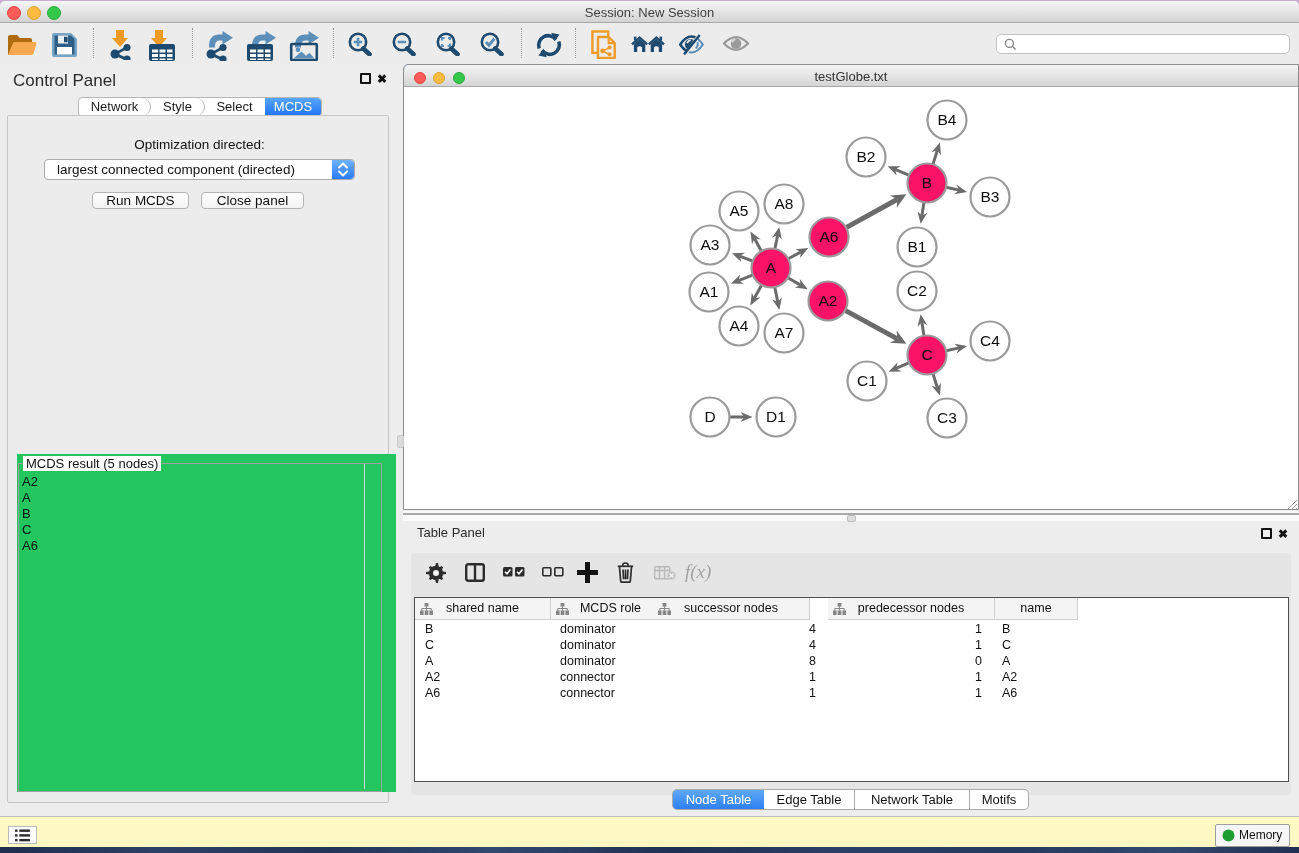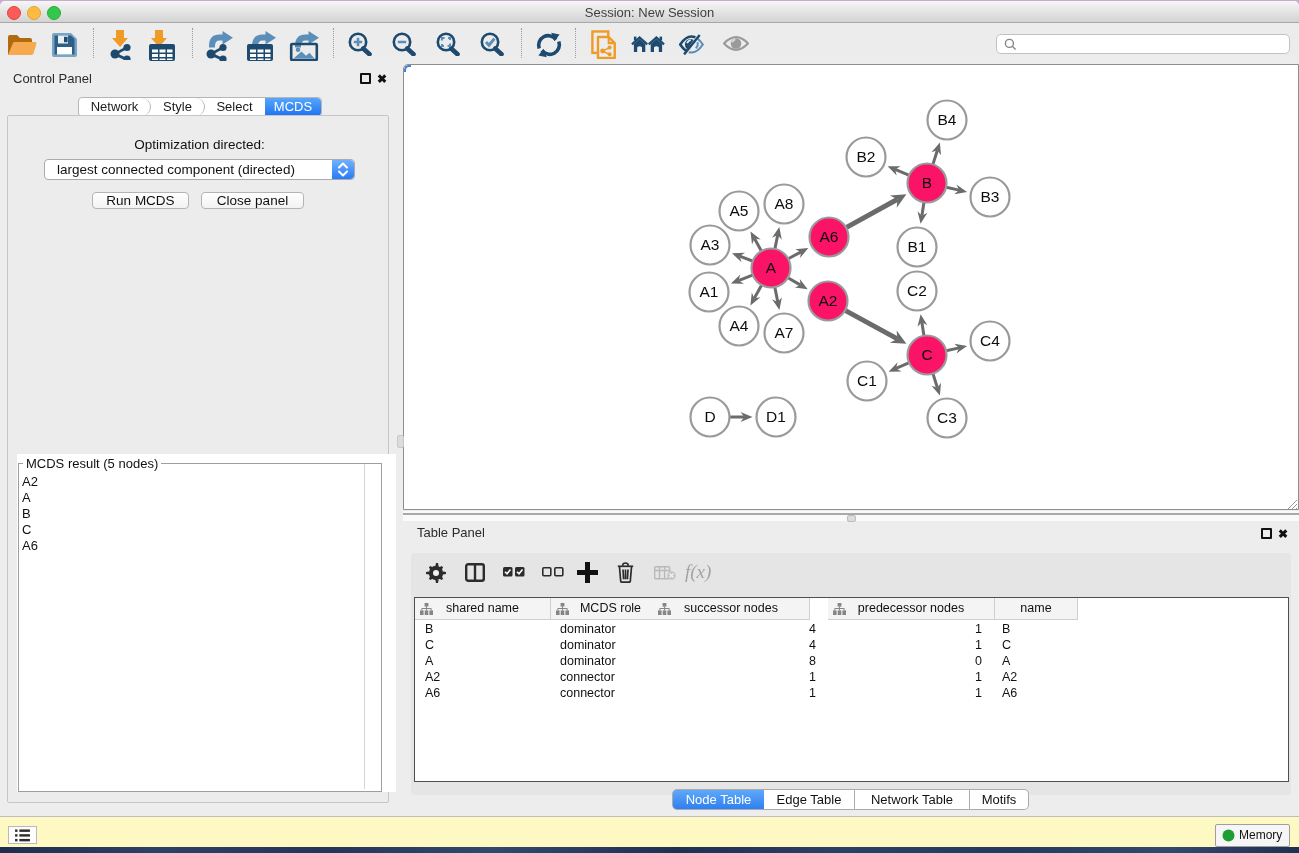--- a/index.html
+++ b/index.html
@@ -7,32 +7,32 @@
 .abs{position:absolute;}
 #wall{left:0;top:0;width:1299px;height:6px;background:#c9abd4;}
 #appwin{left:0;top:1px;width:1299px;height:846px;background:#ededed;border-radius:5px 5px 0 0;overflow:hidden;}
 #titlebar{left:0;top:0;width:1299px;height:21px;background:linear-gradient(#f6f6f6,#d3d3d3);border-bottom:1px solid #a8a8a8;border-radius:5px 5px 0 0;}
 #titlebar .tl{position:absolute;width:12px;height:12px;border-radius:50%;top:5px;}
 #title-text{position:absolute;top:4px;left:0;width:100%;text-align:center;font-size:13px;color:#404040;}
 #toolbar{left:0;top:22px;width:1299px;height:40px;background:#ececec;}
 .vsep{position:absolute;top:5px;height:30px;width:0;border-left:1px dotted #9a9a9a;}
 #searchbox{position:absolute;left:996px;top:11px;width:292px;height:18px;background:#fff;border:1px solid #c2c2c2;border-radius:5px;}
 
-#cp-title{left:13px;top:70px;font-size:13px;color:#2b2b2b;}
+#cp-title{left:13px;top:70px;font-size:17px;color:#2b2b2b;}
 .sqicon{width:7px;height:7px;border:2px solid #111;border-radius:1px;}
 .xicon{font-size:12px;color:#111;font-weight:bold;line-height:10px;}
 #cp-tabs{left:78px;top:96px;width:242px;height:18px;background:#fff;border:1px solid #b6b6b6;border-radius:4px;font-size:13px;}
 .seg{position:absolute;top:0;height:18px;line-height:18px;text-align:center;color:#1a1a1a;border-radius:9px;}
 #cp-box{left:7px;top:114px;width:380px;height:686px;background:#ececec;border:1px solid #c6c6c6;border-radius:2px;}
 #opt-label{left:12px;top:136px;width:375px;text-align:center;font-size:13.5px;color:#111;}
 #dropdown{left:44px;top:158px;width:309px;height:19px;background:#fff;border:1px solid #ababab;border-radius:4px;text-decoration:underline;}
 #dd-text{position:absolute;left:12px;top:2px;font-size:13.5px;color:#111;}
 #dd-btn{position:absolute;right:0;top:0;width:22px;height:19px;border-radius:0 4px 4px 0;background:linear-gradient(#6eb2fe,#2a7bf6);}
 .btn{background:linear-gradient(#ffffff,#f2f2f2);border:1px solid #b4b4b4;border-radius:4px;font-size:13.5px;color:#111;text-align:center;line-height:15px;height:15px;}
-#mcds-box{left:17px;top:453px;width:379px;height:338px;background:#ffffff;}
+#mcds-box{left:17px;top:453px;width:379px;height:338px;background:#22c55e;}
 #mcds-border{position:absolute;left:1px;top:9px;width:362px;height:327px;border:1px solid #9f9f9f;}
 #mcds-legend{position:absolute;left:6px;top:2px;background:#fff;padding:0 3px;font-size:13px;color:#111;}
 #mcds-scroll{position:absolute;left:347px;top:10px;width:0;height:325px;border-left:1px solid #d5d5d5;}
 #mcds-list{position:absolute;left:5px;top:20px;font-size:13px;color:#111;line-height:16px;}
 
 #netwin{left:403px;top:63px;width:896px;height:446px;border:1px solid #8e8e8e;border-left:1px solid #8e8e8e;background:#fff;border-radius:5px 0 0 0;box-sizing:border-box;}
 #net-titlebar{position:absolute;left:0;top:0;width:100%;height:21px;background:linear-gradient(#f5f5f5,#d4d4d4);border-bottom:1px solid #a8a8a8;border-radius:5px 0 0 0;}
 #net-titlebar .tl{position:absolute;width:10px;height:10px;border-radius:50%;top:7px;}
 #net-title-text{position:absolute;top:4px;left:0;width:100%;text-align:center;font-size:13px;color:#333;}
 
@@ -251,20 +251,26 @@
   <div class="abs btn" style="left:201px;top:191px;width:101px;">Close panel</div>
   <div class="abs" id="mcds-box">
     <div id="mcds-border"></div>
     <div id="mcds-legend">MCDS result (5 nodes)</div>
     <div id="mcds-scroll"></div>
     <div id="mcds-list">A2<br>A<br>B<br>C<br>A6</div>
   </div>
 
   <div class="abs" id="netwin">
     <div style="position:absolute;left:0;top:0;width:7px;height:7px;border-left:2px solid #4a7fd4;border-top:2px solid #4a7fd4;border-radius:5px 0 0 0;box-sizing:border-box;"></div>
+    <div id="net-titlebar">
+      <div class="tl" style="left:10px;background:#fc5b57;border:1px solid #e2443e;"></div>
+      <div class="tl" style="left:29px;background:#fdbc40;border:1px solid #dfa036;"></div>
+      <div class="tl" style="left:49px;background:#34c84a;border:1px solid #2aa93b;"></div>
+      <div id="net-title-text">testGlobe.txt</div>
+    </div>
   </div>
   <svg class="abs" style="left:404px;top:86px;" width="894" height="422">
 <line x1="349.7" y1="187.7" x2="334.5" y2="193.6" stroke="#6b6b6b" stroke-width="3"></line>
 <polygon points="326.9,196.5 336.3,187.5 334.5,193.6 339.9,196.8" fill="#6b6b6b"></polygon>
 <line x1="349.7" y1="174.5" x2="335.6" y2="169.2" stroke="#6b6b6b" stroke-width="3"></line>
 <polygon points="328.0,166.3 341.0,165.8 335.6,169.2 337.5,175.2" fill="#6b6b6b"></polygon>
 <line x1="358.1" y1="197.2" x2="350.3" y2="211.3" stroke="#6b6b6b" stroke-width="3"></line>
 <polygon points="346.4,218.4 347.8,205.5 350.3,211.3 356.5,210.3" fill="#6b6b6b"></polygon>
 <line x1="357.9" y1="164.9" x2="350.5" y2="151.6" stroke="#6b6b6b" stroke-width="3"></line>
 <polygon points="346.5,144.5 356.7,152.5 350.5,151.6 348.0,157.4" fill="#6b6b6b"></polygon>

